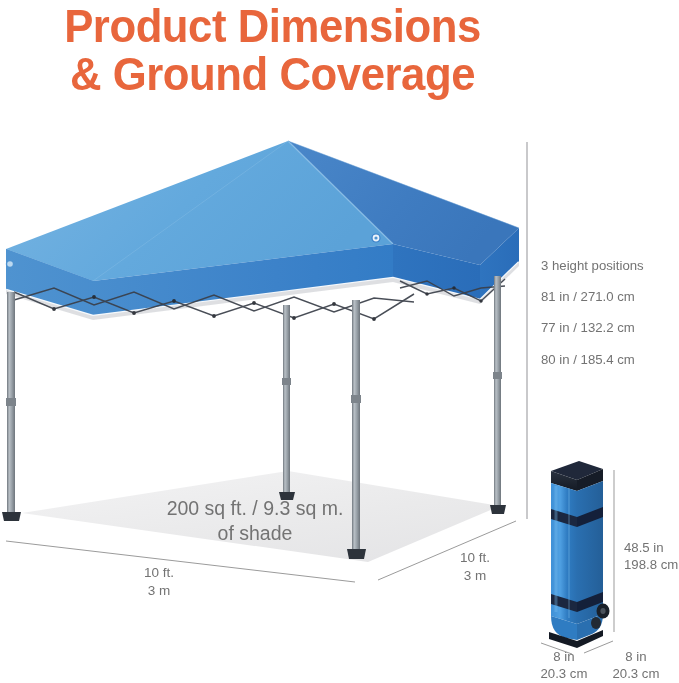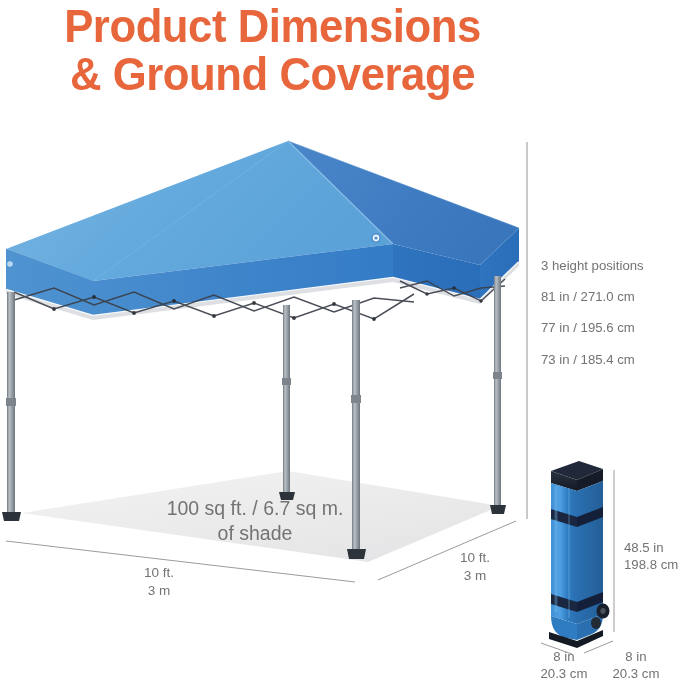--- a/index.html
+++ b/index.html
@@ -308,39 +308,39 @@
 
   <g stroke="#9b9b9b" stroke-width="1" fill="none">
     <line x1="614" y1="470" x2="614" y2="632"></line>
     <line x1="541" y1="643" x2="572" y2="654"></line>
     <line x1="584" y1="653" x2="613" y2="641"></line>
   </g>
 </svg>
 </div>
 
 <div class="label shade-label">
-  <span>100 sq ft. / 6.7 sq m.</span>
+  <span>200 sq ft. / 9.3 sq m.</span>
   <span class="l2">of shade</span>
 </div>
 
 <div class="label dim-left">
   <span>10 ft.</span>
   <span>3 m</span>
 </div>
 
 <div class="label dim-right">
   <span>10 ft.</span>
   <span>3 m</span>
 </div>
 
 <div class="label height-list">
   <div class="row">3 height positions</div>
   <div class="row">81 in / 271.0 cm</div>
-  <div class="row">77 in / 195.6 cm</div>
-  <div class="row">73 in / 185.4 cm</div>
+  <div class="row">77 in / 132.2 cm</div>
+  <div class="row">80 in / 185.4 cm</div>
 </div>
 
 <div class="label bag-height">
   <span>48.5 in</span>
   <span>198.8 cm</span>
 </div>
 
 <div class="label bag-dim-left">
   <span>8 in</span>
   <span>20.3 cm</span>

